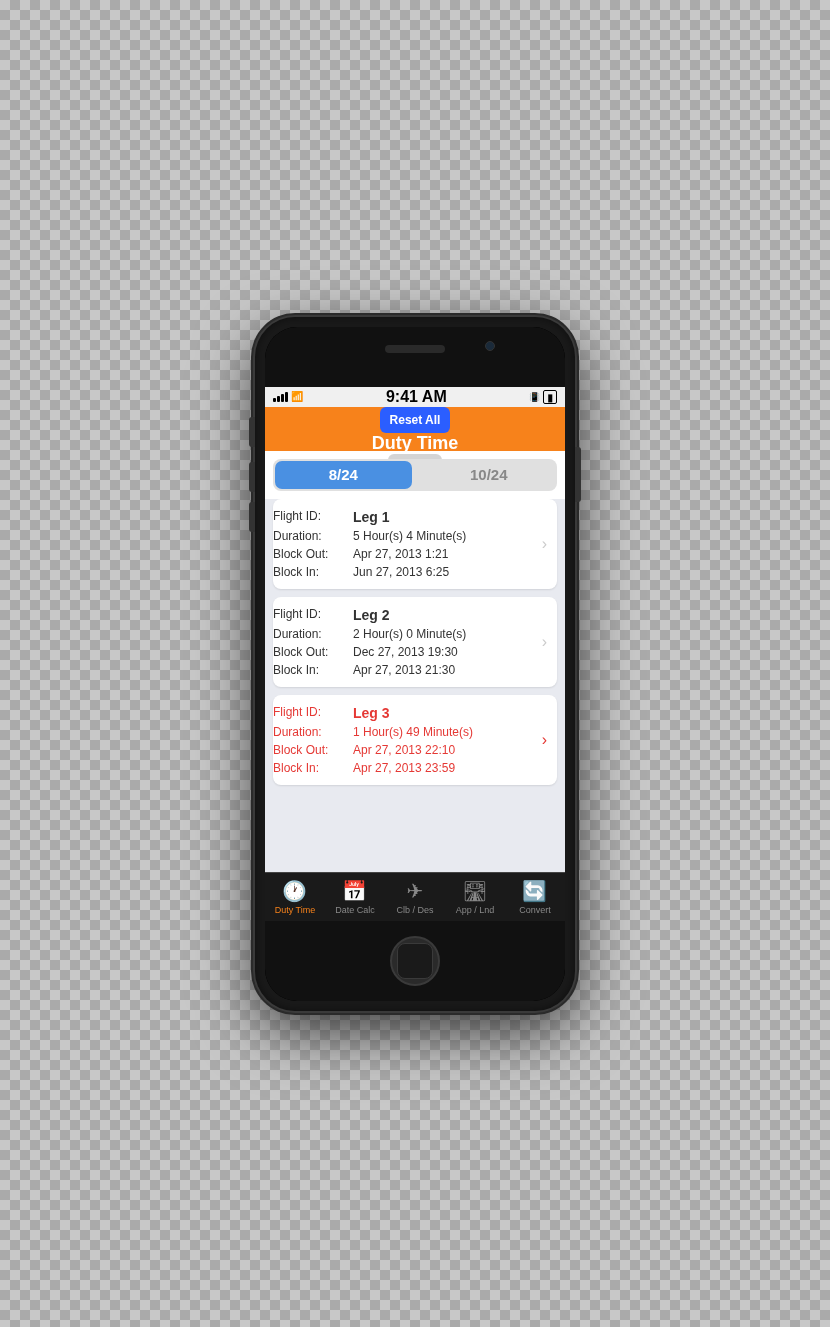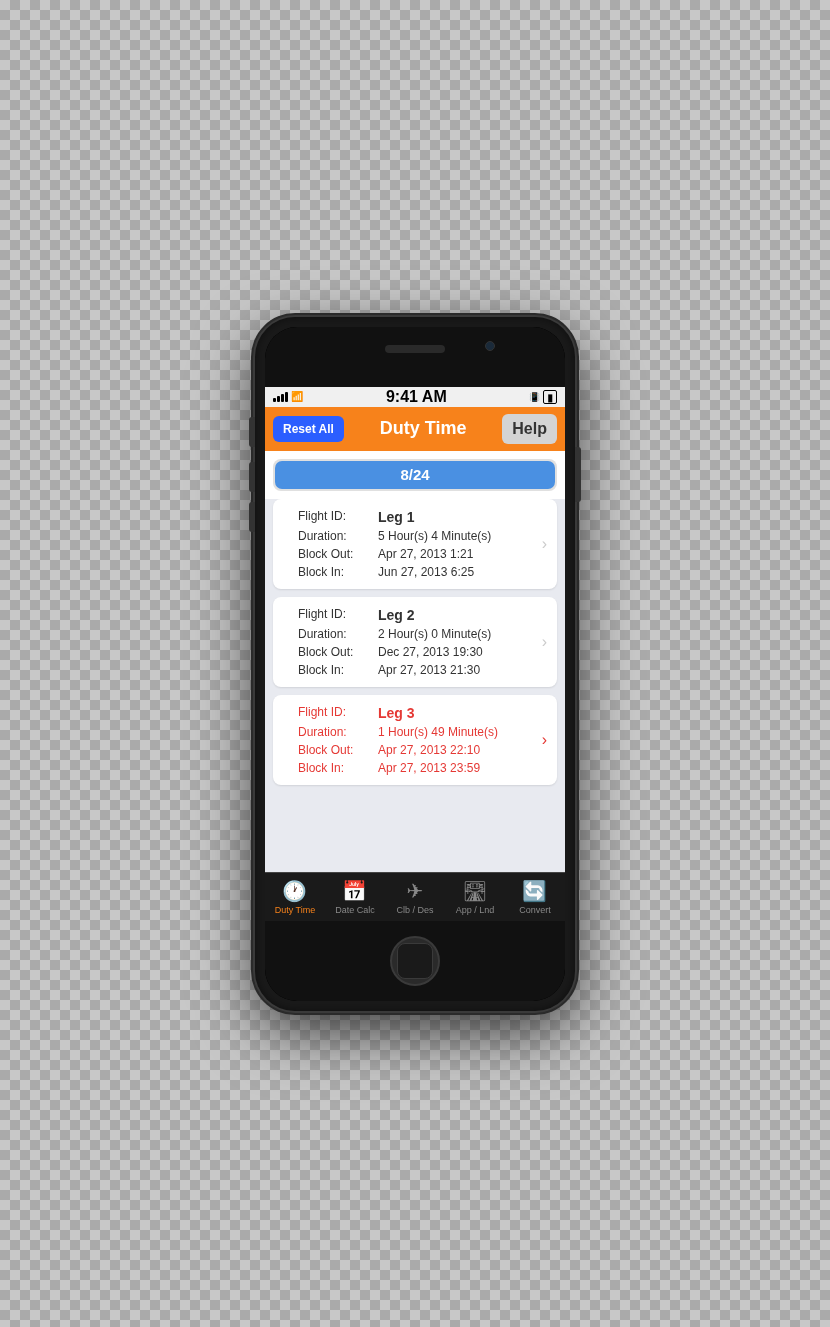--- a/index.html
+++ b/index.html
@@ -132,20 +132,21 @@
 
     
     .nav-bar {
       background: #f7821b;
       height: 44px;
       display: flex;
       align-items: center;
       justify-content: space-between;
       padding: 0 8px;
       flex-shrink: 0;
+      flex-direction: column;
     }
 
     .reset-btn {
       background: #2b5eff;
       color: #fff;
       border: none;
       border-radius: 6px;
       padding: 6px 10px;
       font-size: 12px;
       font-weight: 600;
@@ -213,21 +214,21 @@
       padding: 8px 12px 4px 12px;
       font-size: 14px;
       font-weight: 700;
       color: #4a5a9a;
     }
 
     .flight-card {
       background: #fff;
       margin: 0 8px 8px 8px;
       border-radius: 8px;
-      padding: 8px 25px;
+      padding: 8px 0;
       box-shadow: 0 1px 2px rgba(0,0,0,0.1);
       position: relative;
     }
 
     .flight-card .chevron {
       position: absolute;
       right: 10px;
       top: 50%;
       transform: translateY(-50%);
       color: #ccc;
@@ -362,20 +363,23 @@
       <div class="nav-bar">
         <button class="reset-btn">Reset All</button>
         <span class="nav-title">Duty Time</span>
         <button class="help-btn">Help</button>
       </div>
 
       <div class="segmented-control">
         <div class="seg-option active">
           <span>8/24</span>
         </div>
+        <div class="seg-option inactive">
+          <span>10/24</span>
+        </div>
       </div>
 
       <div class="content">
 
 
         <div class="flight-card">
           <div class="flight-row">
             <span class="flight-label">Flight ID:</span>
             <span class="flight-value leg-title">Leg 1</span>
           </div>

